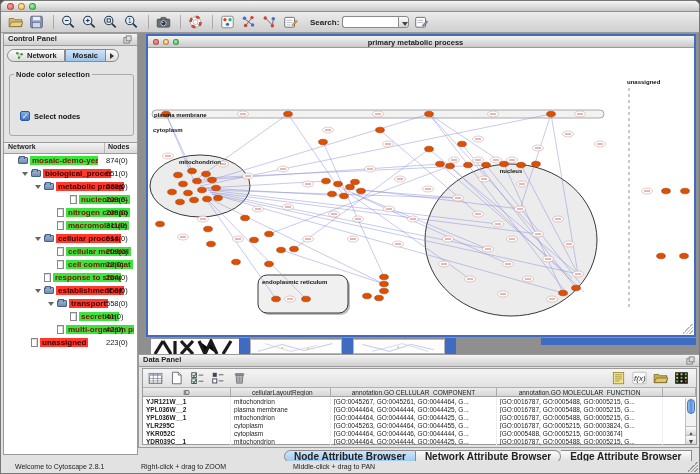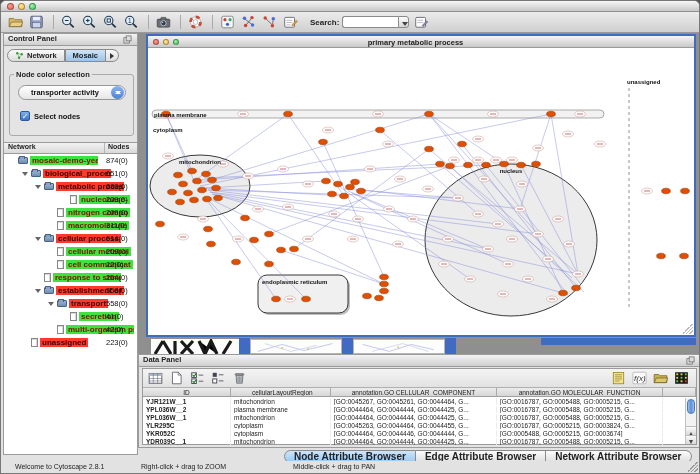--- a/index.html
+++ b/index.html
@@ -543,24 +543,20 @@
           </svg>
           <span>Network</span>
         </span>
         <span class="cp-tab sel">
           <span>Mosaic</span>
         </span>
         <span id="cp-tab-more"></span>
       </div>
     <div id="groupbox">
       <span id="groupbox-label">Node color selection</span>
-      <div id="dropdown">
-        <span id="dropdown-value">transporter activity</span>
-        <span id="dropdown-stepper"></span>
-      </div>
       <div id="checkbox-row">
         <span id="checkbox">✓</span>
         <span id="checkbox-label">Select nodes</span>
       </div>
     </div>
     <div id="tree">
       <div id="tree-header">
         <span class="th1">Network</span>
         <span class="th2">Nodes</span>
       </div>
@@ -811,22 +807,22 @@
       <div id="dp-scroll">
         <div id="dp-thumb"></div>
         <div class="dp-arrow up"></div>
         <div class="dp-arrow dn"></div>
       </div>
     </div>
   </div>
 
   <div id="browser-tabs">
       <span class="btab first sel">Node Attribute Browser</span>
+      <span class="btab last">Network Attribute Browser</span>
       <span class="btab">Edge Attribute Browser</span>
-      <span class="btab last">Network Attribute Browser</span>
     </div>
 
   <div id="status-bar">
     <span>Welcome to Cytoscape 2.8.1</span>
     <span>Right-click + drag to ZOOM</span>
     <span>Middle-click + drag to PAN</span>
     <div id="win-grip"></div>
   </div>
 
 </div>

